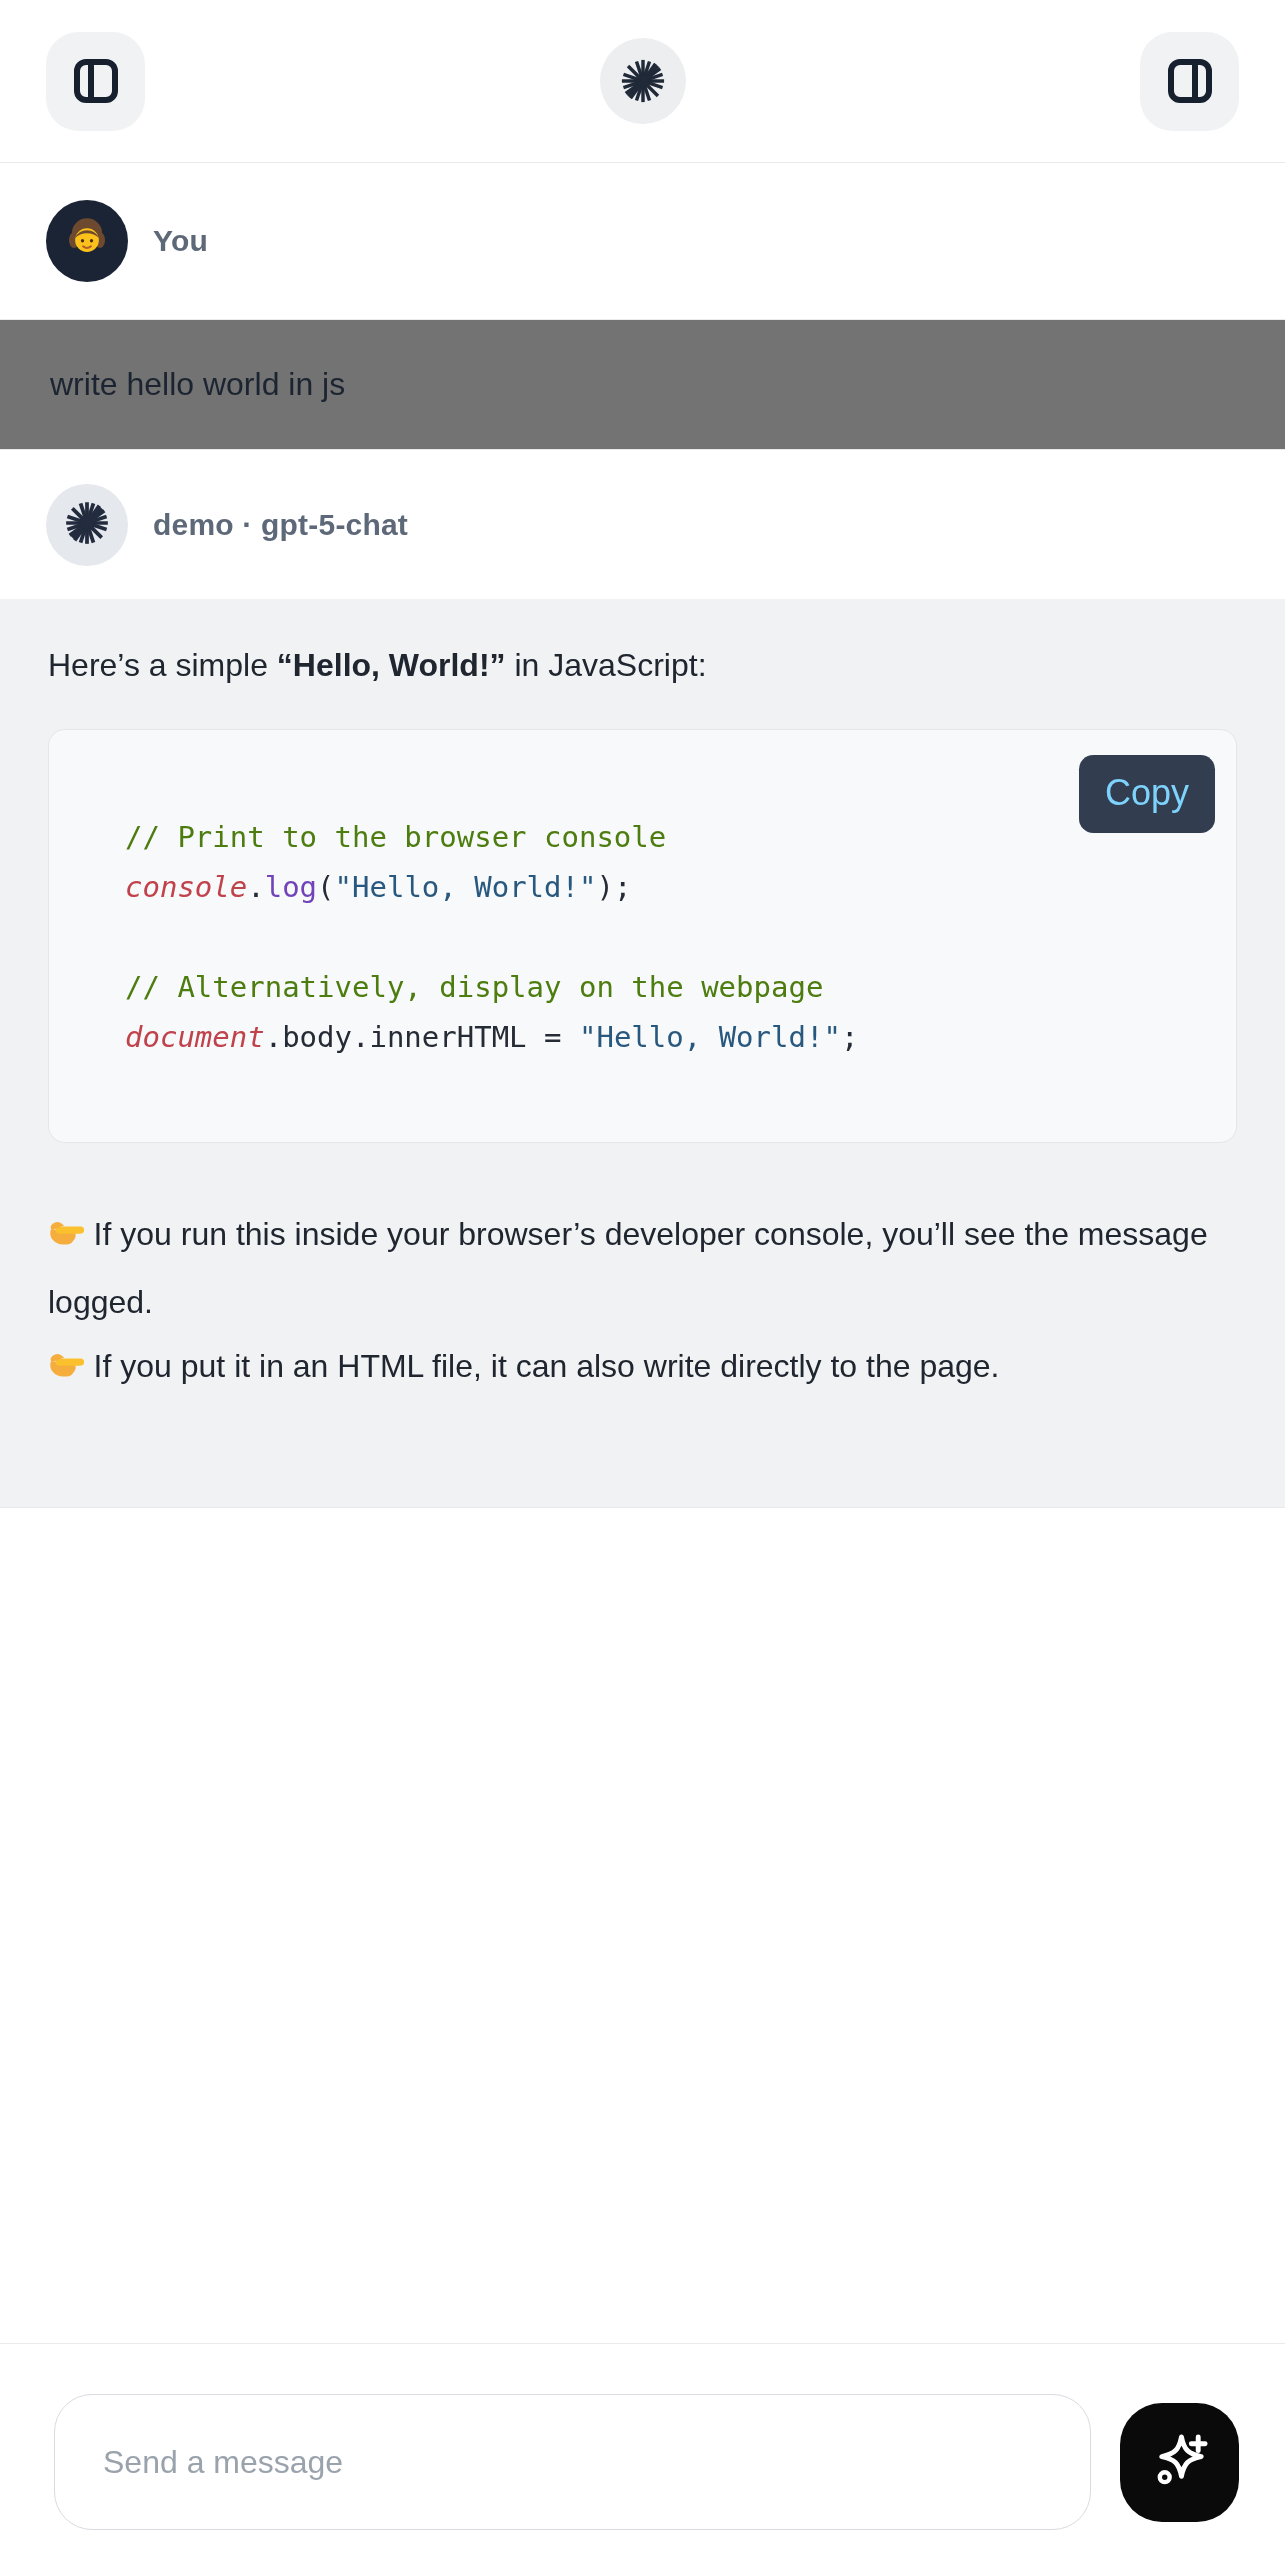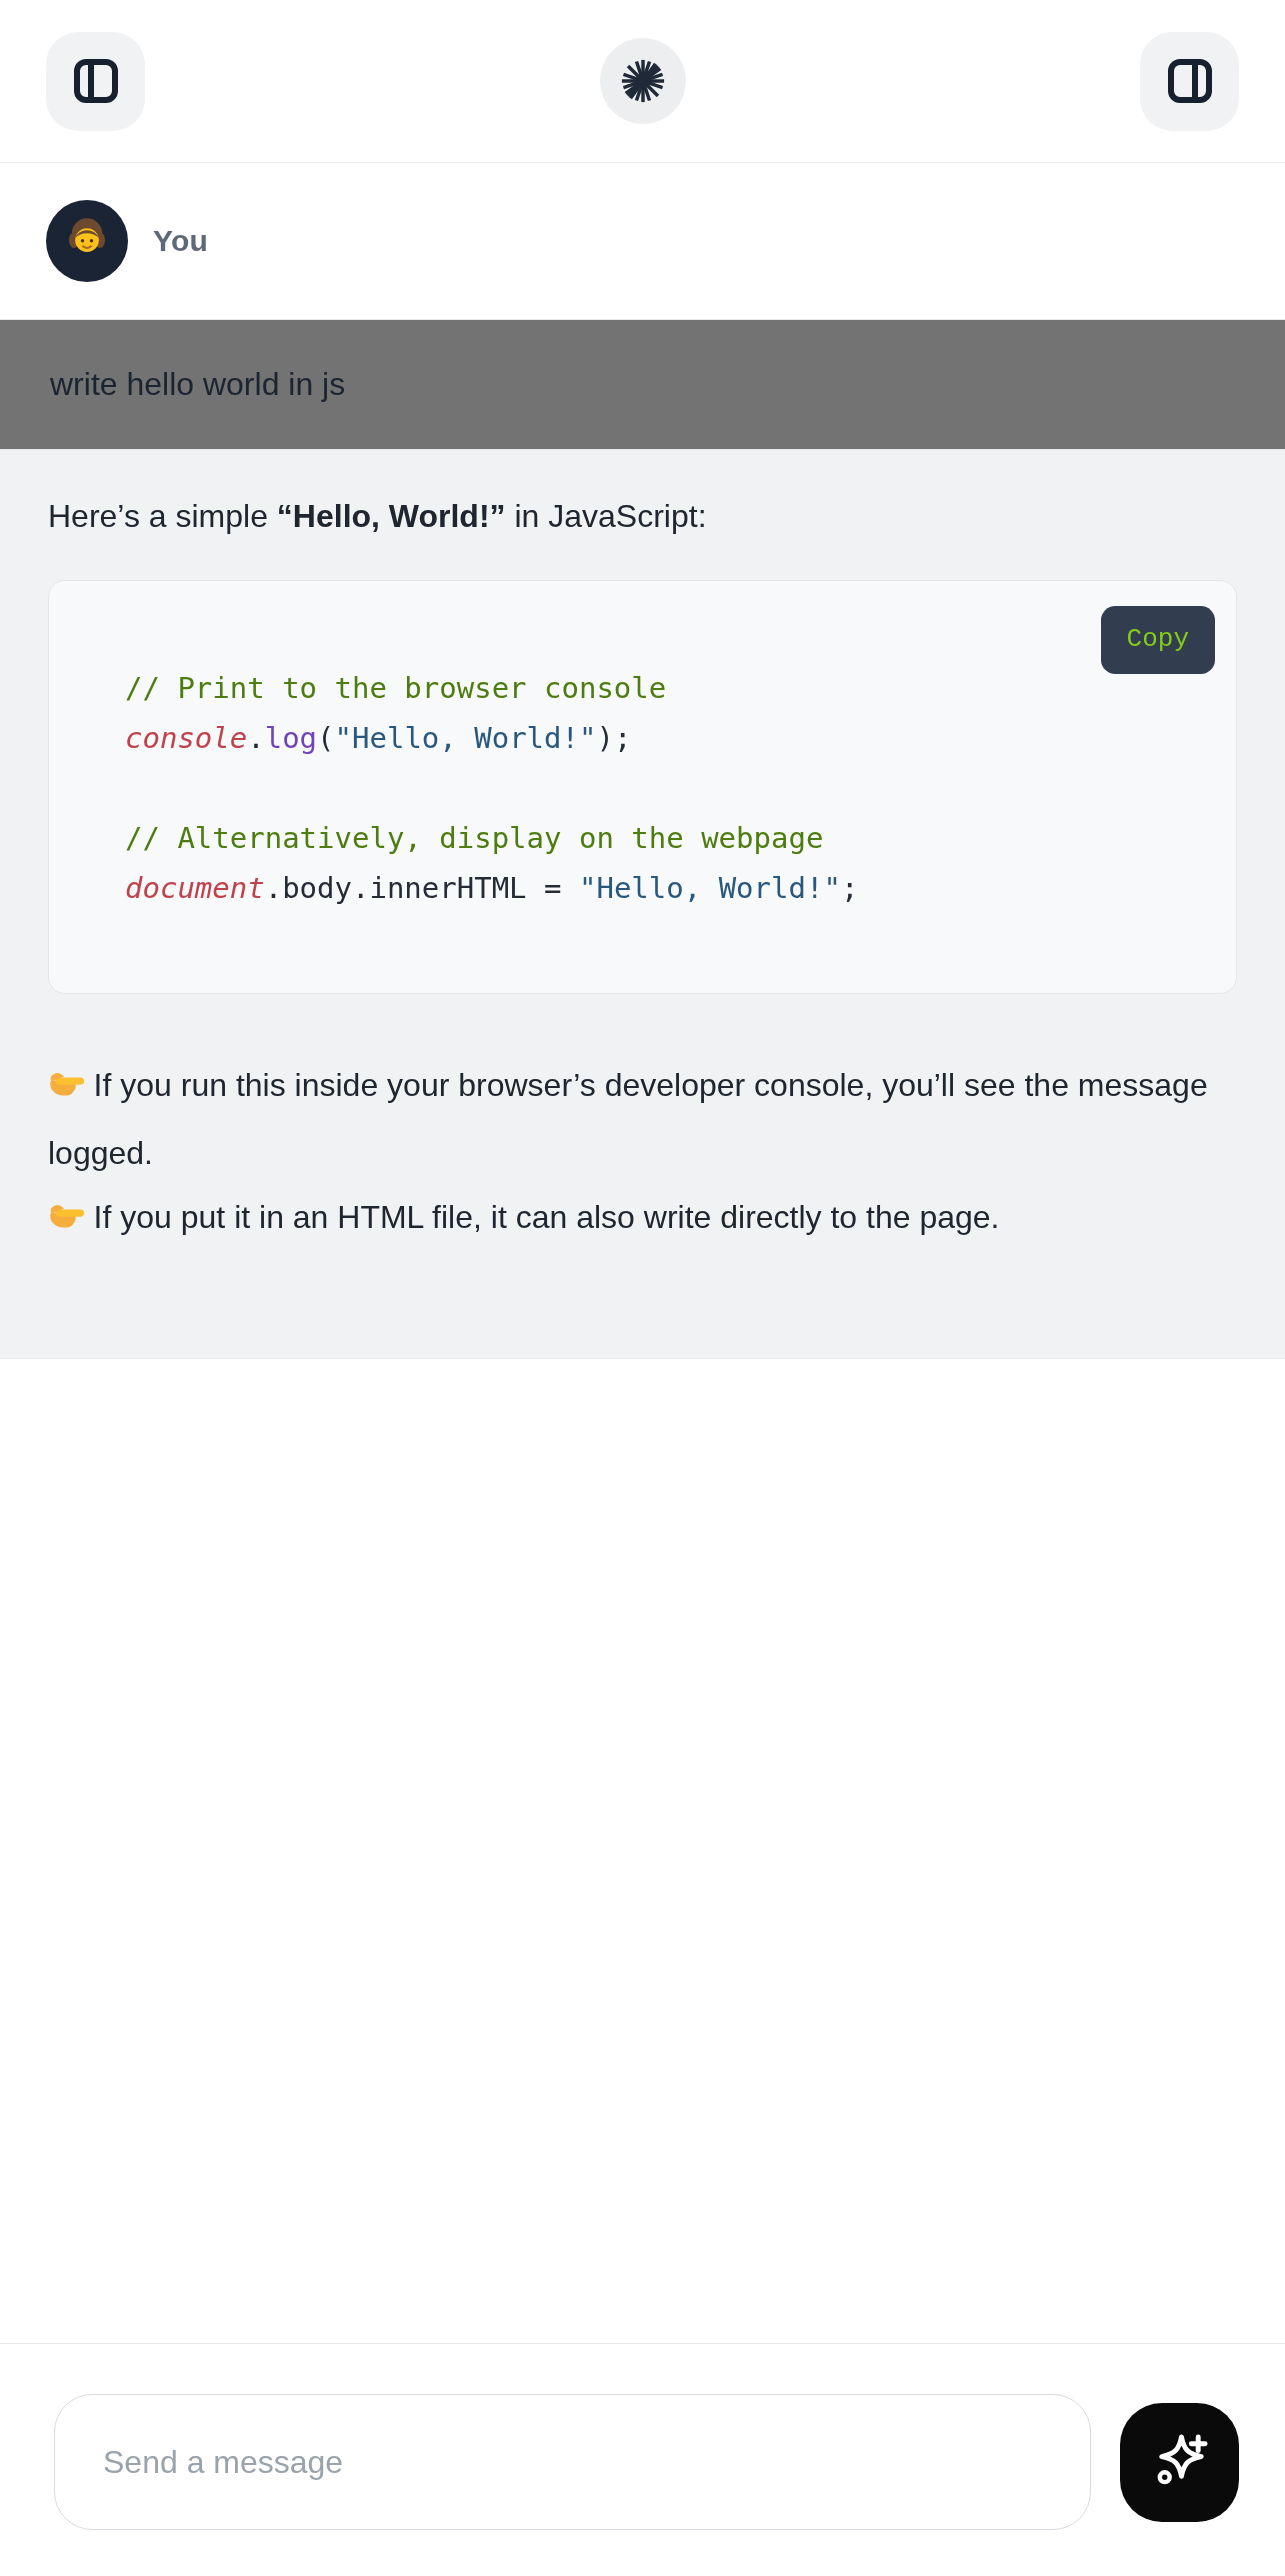--- a/index.html
+++ b/index.html
@@ -93,24 +93,24 @@
     font-size: 29px; line-height: 50px;
     white-space: pre; color: #262c36;
   }
   .tok-comment { color: #4d7c0f; }
   .tok-object  { color: #c0424b; font-style: italic; }
   .tok-func    { color: #7044b8; }
   .tok-string  { color: #29587f; }
   .tok-plain   { color: #262c36; }
   .copy-btn {
     position: absolute; top: 25px; right: 21px;
-    background: #323d4f; color: #84cc16;
+    background: #323d4f; color: #7dd3fc;
     border: none; border-radius: 14.3px;
-    font-family: Liberation Mono, monospace;
-    font-size: 26px; line-height: 1;
+    font-family: Liberation Sans, sans-serif;
+    font-size: 36px; line-height: 1;
     padding: 20px 26px 22px 26px;
     cursor: pointer;
   }
 
   
   .chat-spacer { flex: 1 1 auto; background: #ffffff; }
 
   
   .composer {
     flex: 0 0 auto;
@@ -197,20 +197,42 @@
         </svg>
       </span>
     </div>
     <span class="sender-name">You</span>
   </div>
 
   <div class="user-band">
     <span>write hello world in js</span>
   </div>
 
+  <div class="sender-row assistant">
+    <div class="avatar bot-avatar">
+      <span>
+        <svg width="50" height="50" viewBox="0 0 48 48">
+          <g stroke="#222c3e" stroke-width="3.6">
+            <line x1="24" y1="4" x2="24" y2="44"></line>
+            <line x1="4" y1="24" x2="44" y2="24"></line>
+            <line x1="9.9" y1="9.9" x2="38.1" y2="38.1"></line>
+            <line x1="38.1" y1="9.9" x2="9.9" y2="38.1"></line>
+            <line x1="30.2" y1="5.2" x2="17.8" y2="42.8"></line>
+            <line x1="42.8" y1="17.8" x2="5.2" y2="30.2"></line>
+            <line x1="42.8" y1="30.2" x2="5.2" y2="17.8"></line>
+            <line x1="30.2" y1="42.8" x2="17.8" y2="5.2"></line>
+            <line x1="35.8" y1="7.4" x2="12.2" y2="40.6"></line>
+            <line x1="40.6" y1="12.2" x2="7.4" y2="35.8"></line>
+          </g>
+          <circle cx="24" cy="24" r="6" fill="#222c3e"></circle>
+        </svg>
+      </span>
+    </div>
+    <span class="sender-name">demo · gpt-5-chat</span>
+  </div>
 
   <div class="assistant-band">
 
     <p class="intro"><span>Here’s a simple </span><b>“Hello, World!”</b><span> in JavaScript:</span></p>
 
     <div class="code-card">
       <button class="copy-btn">Copy</button>
       <pre id="code-content"><span class="tok-comment">// Print to the browser console</span>
 <span class="tok-object">console</span><span class="tok-plain">.</span><span class="tok-func">log</span><span class="tok-plain">(</span><span class="tok-string">"Hello, World!"</span><span class="tok-plain">);</span>
 

